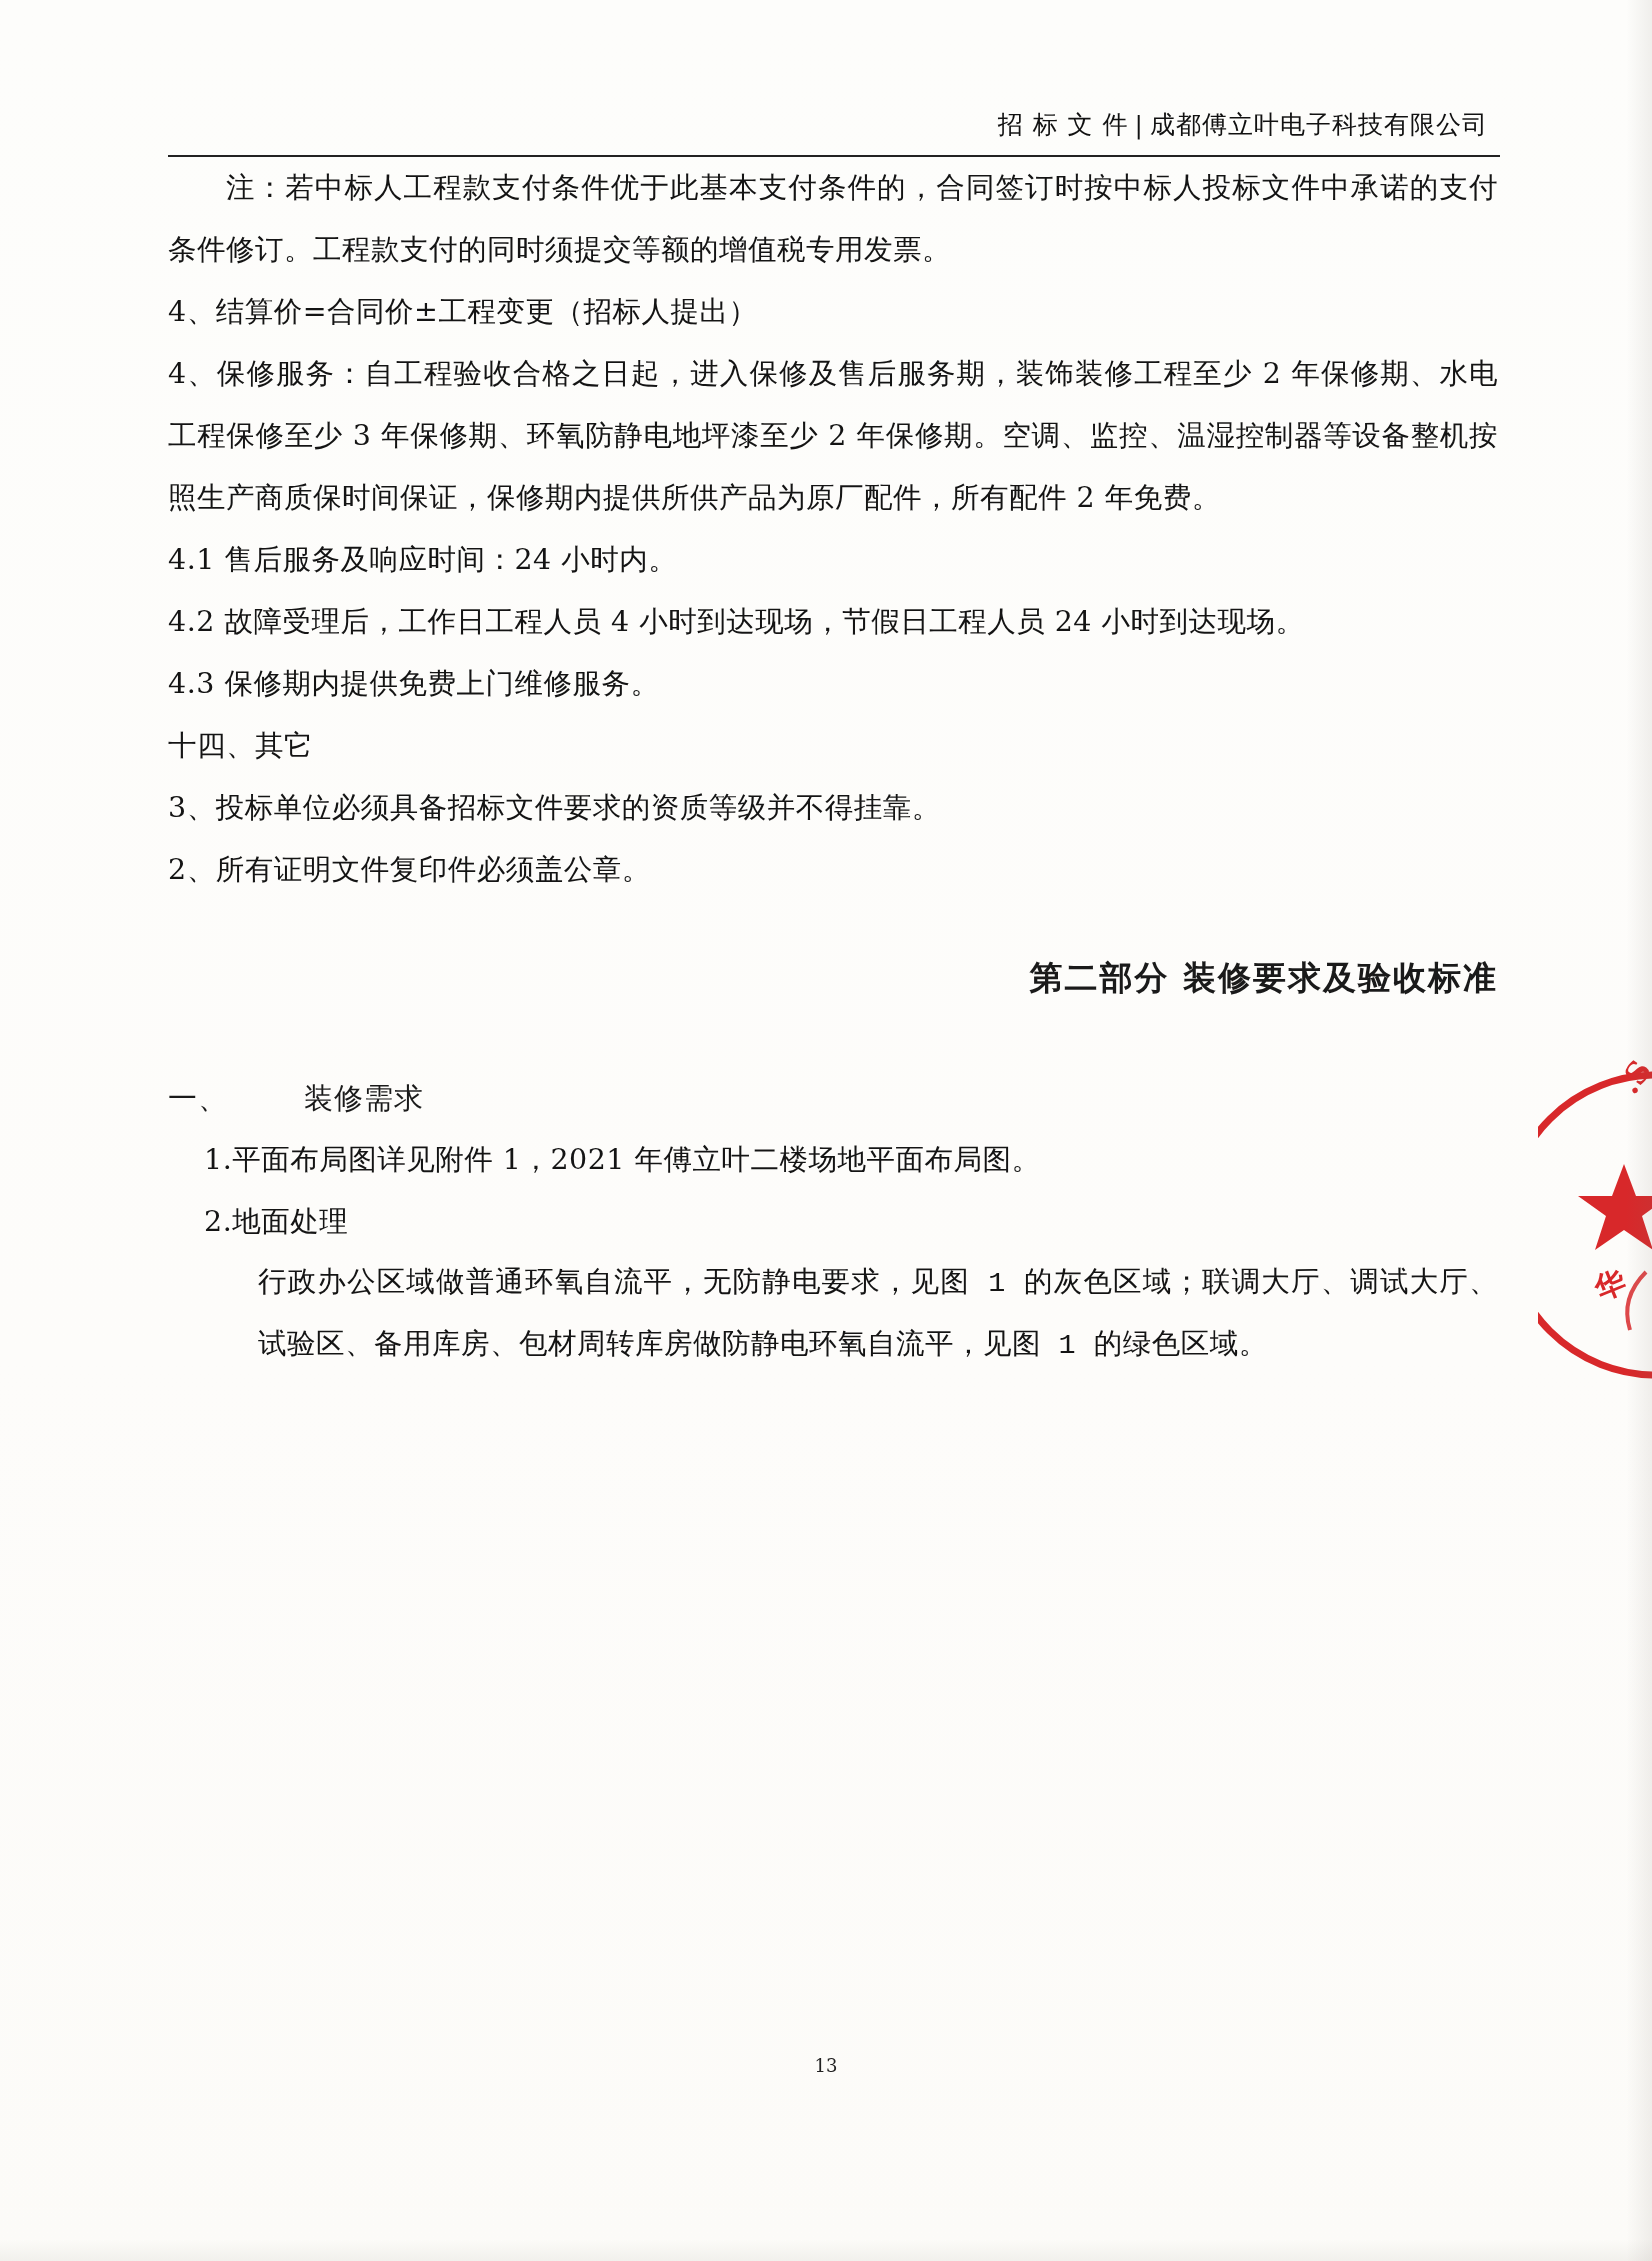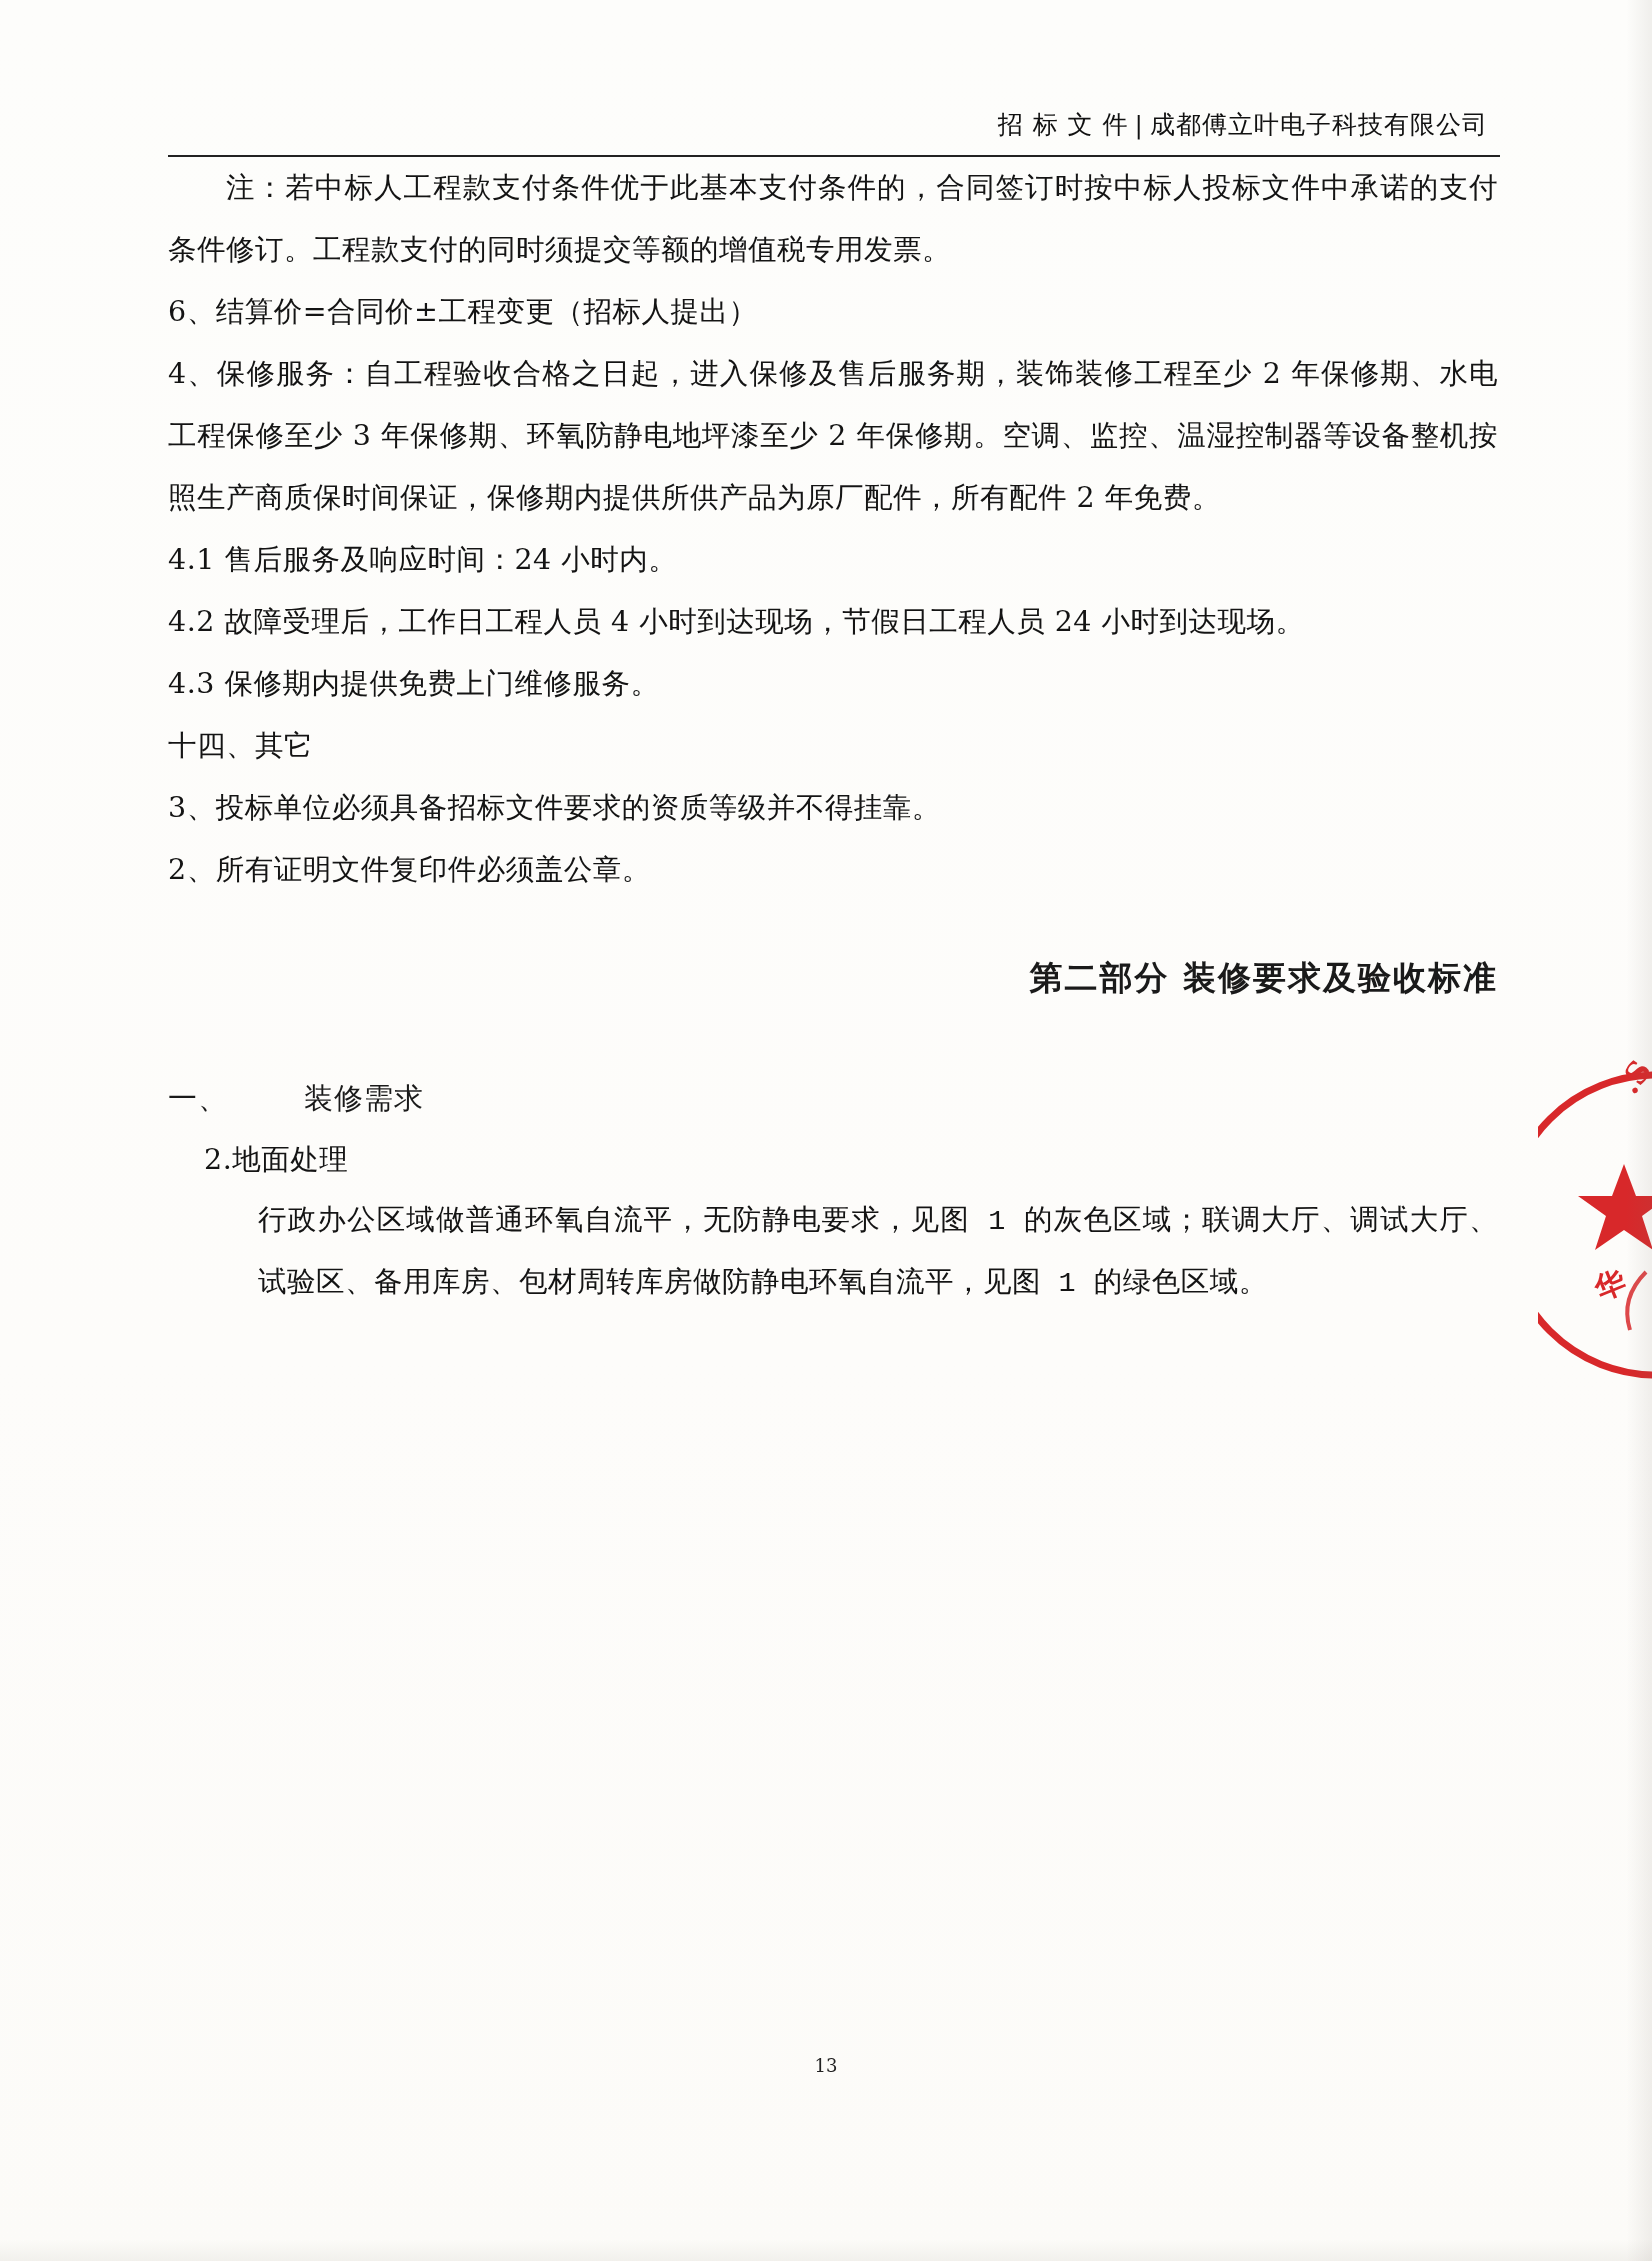--- a/index.html
+++ b/index.html
@@ -146,21 +146,21 @@
     <div class="header">
       <span>招 标 文 件</span><span class="sep">|</span><span>成都傅立叶电子科技有限公司</span>
     </div>
 
     <div class="rule"></div>
 
     <div class="body-text">
 
       <p class="para indent-2">注：若中标人工程款支付条件优于此基本支付条件的，合同签订时按中标人投标文件中承诺的支付条件修订。工程款支付的同时须提交等额的增值税专用发票。</p>
 
-      <p class="para hang">6、结算价=合同价±工程变更（招标人提出）</p>
+      <p class="para hang">4、结算价=合同价±工程变更（招标人提出）</p>
 
       <p class="para hang">4、保修服务：自工程验收合格之日起，进入保修及售后服务期，装饰装修工程至少 2 年保修期、水电工程保修至少 3 年保修期、环氧防静电地坪漆至少 2 年保修期。空调、监控、温湿控制器等设备整机按照生产商质保时间保证，保修期内提供所供产品为原厂配件，所有配件 2 年免费。</p>
 
       <p class="para hang">4.1 售后服务及响应时间：24 小时内。</p>
 
       <p class="para hang">4.2 故障受理后，工作日工程人员 4 小时到达现场，节假日工程人员 24 小时到达现场。</p>
 
       <p class="para hang">4.3 保修期内提供免费上门维修服务。</p>
 
       <p class="para hang">十四、其它</p>
@@ -171,20 +171,21 @@
 
     </div>
 
     <div class="section-title">第二部分 装修要求及验收标准</div>
 
     <div class="sub-head">
       <span>一、</span><span class="gap"></span><span>装修需求</span>
     </div>
 
     <div class="body-text">
+      <p class="para list-item pad-left-1">1.平面布局图详见附件 1，2021 年傅立叶二楼场地平面布局图。</p>
       <p class="para list-item pad-left-1">2.地面处理</p>
       <p class="para list-item pad-left-2 indent-2">行政办公区域做普通环氧自流平，无防静电要求，见图 1 的灰色区域；联调大厅、调试大厅、试验区、备用库房、包材周转库房做防静电环氧自流平，见图 1 的绿色区域。</p>
     </div>
 
   </div>
 
   <div class="seal">
     <svg width="120" height="330" viewBox="0 0 120 330" xmlns="http://www.w3.org/2000/svg">
       <g fill="none" stroke="#d8282a" stroke-width="7">
         <circle cx="118" cy="165" r="150"></circle>

